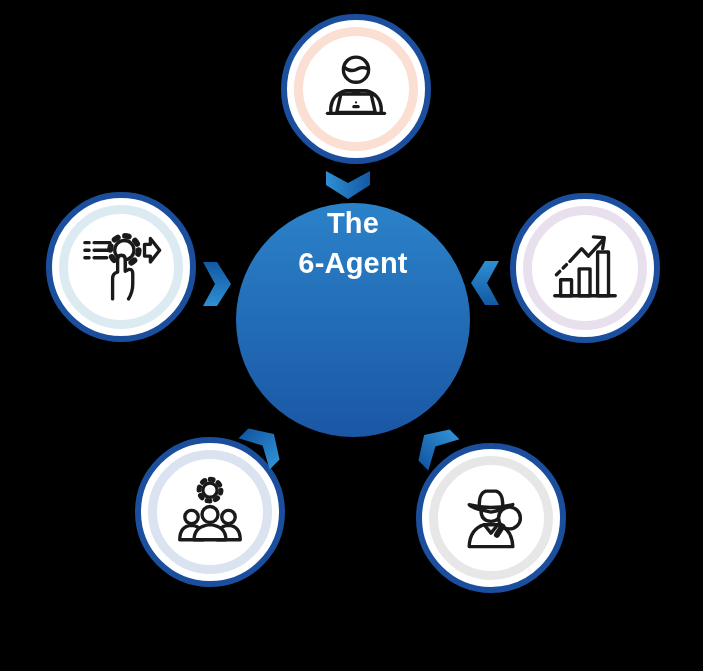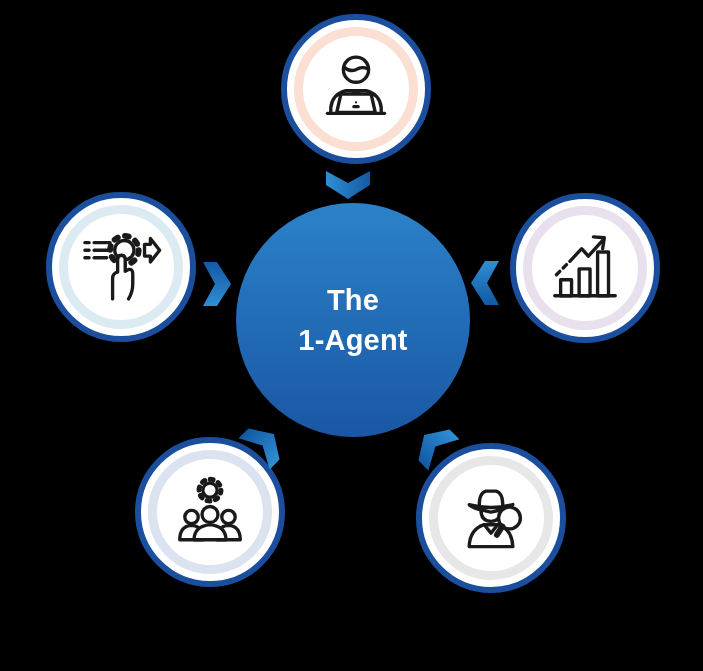--- a/index.html
+++ b/index.html
@@ -8,21 +8,21 @@
     position:relative;
     width:703px;height:671px;
     background:var(--bg,#000);
     overflow:hidden;
   }
   
   .center-circle{
     position:absolute;left:236px;top:203px;
     width:234px;height:234px;border-radius:50%;
     background:linear-gradient(180deg,var(--grad-top,#2b82c8) 0%,var(--grad-bottom,#1a57a5) 100%);
-    display:flex;align-items:center;justify-content:center;
+    display:flex;justify-content:center;
   }
   .center-text{
     color:var(--text,#fff);
     font-size:29px;font-weight:700;line-height:40px;
     text-align:center;letter-spacing:.2px;
   }
   
   .node{
     position:absolute;width:150px;height:150px;border-radius:50%;
     box-sizing:border-box;background:#fff;
@@ -66,21 +66,21 @@
       <linearGradient id="arrowGrad" x1="0" y1="0" x2="1" y2="0">
         <stop offset="0" class="ag-l"></stop>
         <stop offset="1" class="ag-d"></stop>
       </linearGradient>
     </defs>
   </svg>
 
   <div class="center-circle">
     <div class="center-text">
       <div>The</div>
-      <div>1-Agent</div>
+      <div>6-Agent</div>
     </div>
   </div>
 
   <div class="node pos-top">
     <div class="node-ring" style="--ring: #fadfd2;"></div>
     <div class="node-icon">
       <svg viewBox="0 0 100 100">
         <g class="li">
           <circle cx="50" cy="27" r="15"></circle>
           <path d="M36 24 Q44 31 52 26 Q58 23 64 26"></path>

